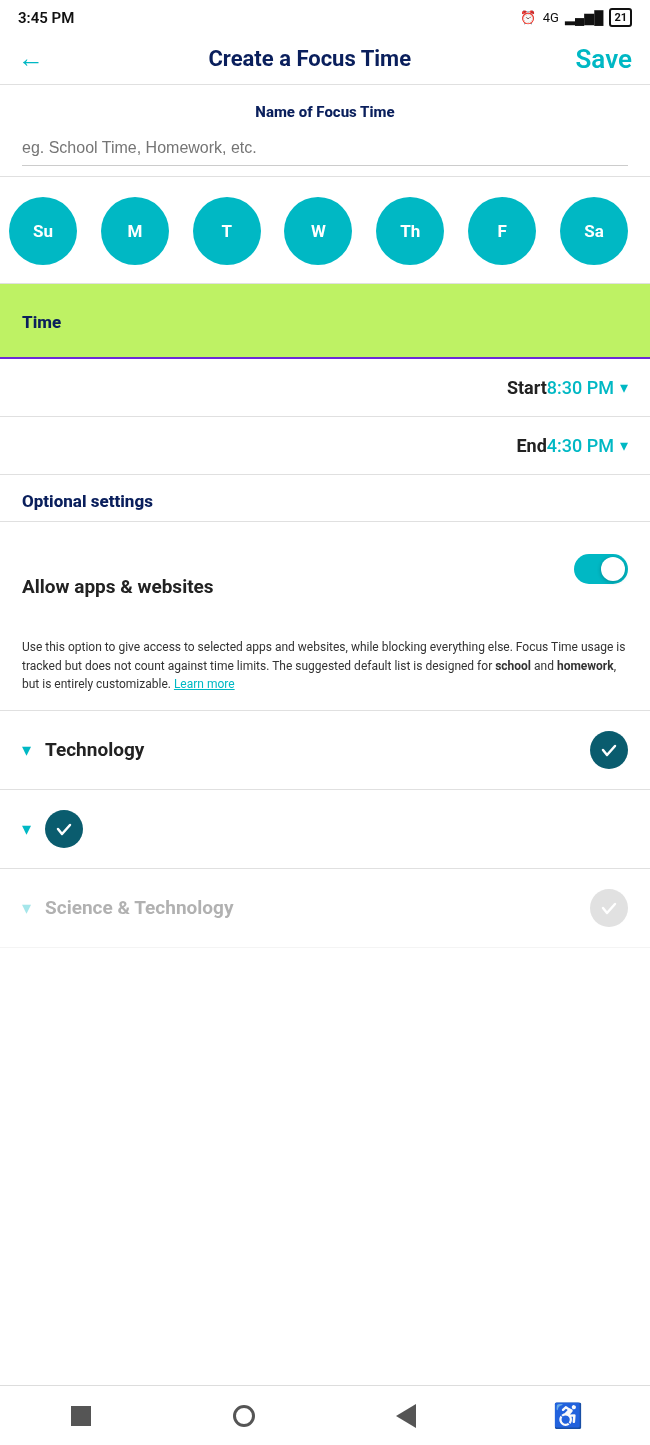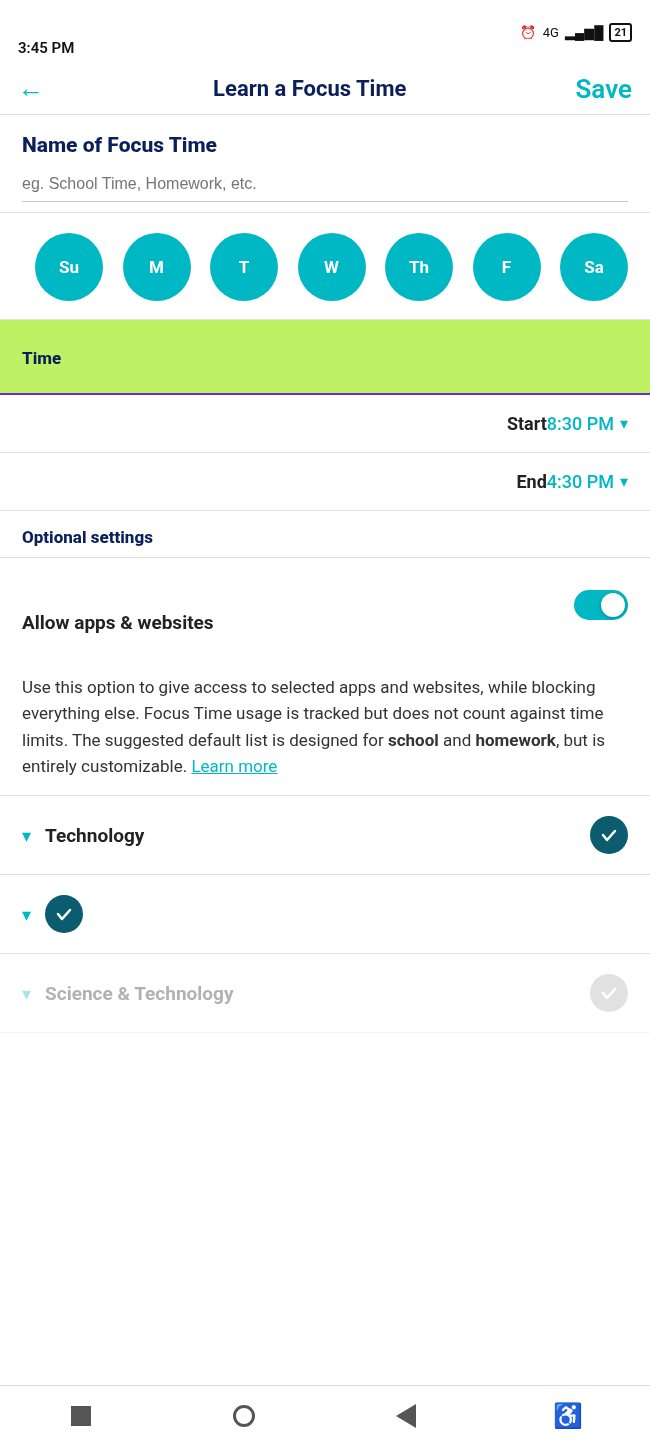--- a/index.html
+++ b/index.html
@@ -17,21 +17,20 @@
       display: flex;
       justify-content: space-between;
       align-items: center;
       padding: 8px 18px 6px 18px;
       background: #fff;
     }
     .status-time {
       font-size: 15px;
       font-weight: 600;
       color: #111;
-      margin-top: 31px;
     }
     .status-icons {
       display: flex;
       align-items: center;
       gap: 6px;
       font-size: 13px;
       color: #111;
     }
     .battery-box {
       border: 2px solid #111;
@@ -69,39 +68,40 @@
       cursor: pointer;
     }
 
     
     .section {
       padding: 18px 22px 10px 22px;
       border-bottom: 1px solid #e0e0e0;
       background: #fff;
     }
     .section-label {
-      font-size: 21px;
+      font-size: 15px;
       font-weight: 800;
       color: #0a1f5c;
       margin-bottom: 12px;
+      text-align: center;
     }
     .name-input {
       width: 100%;
       border: none;
       border-bottom: 1px solid #ccc;
       outline: none;
       font-size: 16px;
       color: #4d7c0f;
       padding: 6px 0 8px 0;
       background: transparent;
     }
 
     
     .days-section {
-      padding: 20px 22px 18px 35px;
+      padding: 20px 22px 18px 9px;
       border-bottom: 1px solid #e0e0e0;
       background: #fff;
     }
     .days-row {
       display: flex;
       gap: 10px;
       justify-content: space-between;
     }
     .day-circle {
       width: 68px;
@@ -198,21 +198,21 @@
       position: absolute;
       top: 3px;
       right: 3px;
       width: 24px;
       height: 24px;
       background: #fff;
       border-radius: 50%;
       box-shadow: 0 1px 4px rgba(0,0,0,0.25);
     }
     .allow-apps-desc {
-      font-size: 17px;
+      font-size: 12px;
       color: #333;
       line-height: 1.55;
       margin-top: 40px;
     }
     .allow-apps-desc strong {
       font-weight: 700;
     }
     .learn-more {
       color: #00b8c4;
       text-decoration: underline;
@@ -319,21 +319,21 @@
   <div class="status-icons">
     <span>⏰</span>
     <span>4G</span>
     <span>▂▄▆█</span>
     <span class="battery-box">21</span>
   </div>
 </div>
 
 <div class="header">
   <span class="header-back">←</span>
-  <span class="header-title">Learn a Focus Time</span>
+  <span class="header-title">Create a Focus Time</span>
   <span class="header-save">Save</span>
 </div>
 
 <div class="section">
   <div class="section-label">Name of Focus Time</div>
   <input class="name-input" type="text" placeholder="eg. School Time, Homework, etc." style="">
 </div>
 
 <div class="days-section">
   <div class="days-row">

